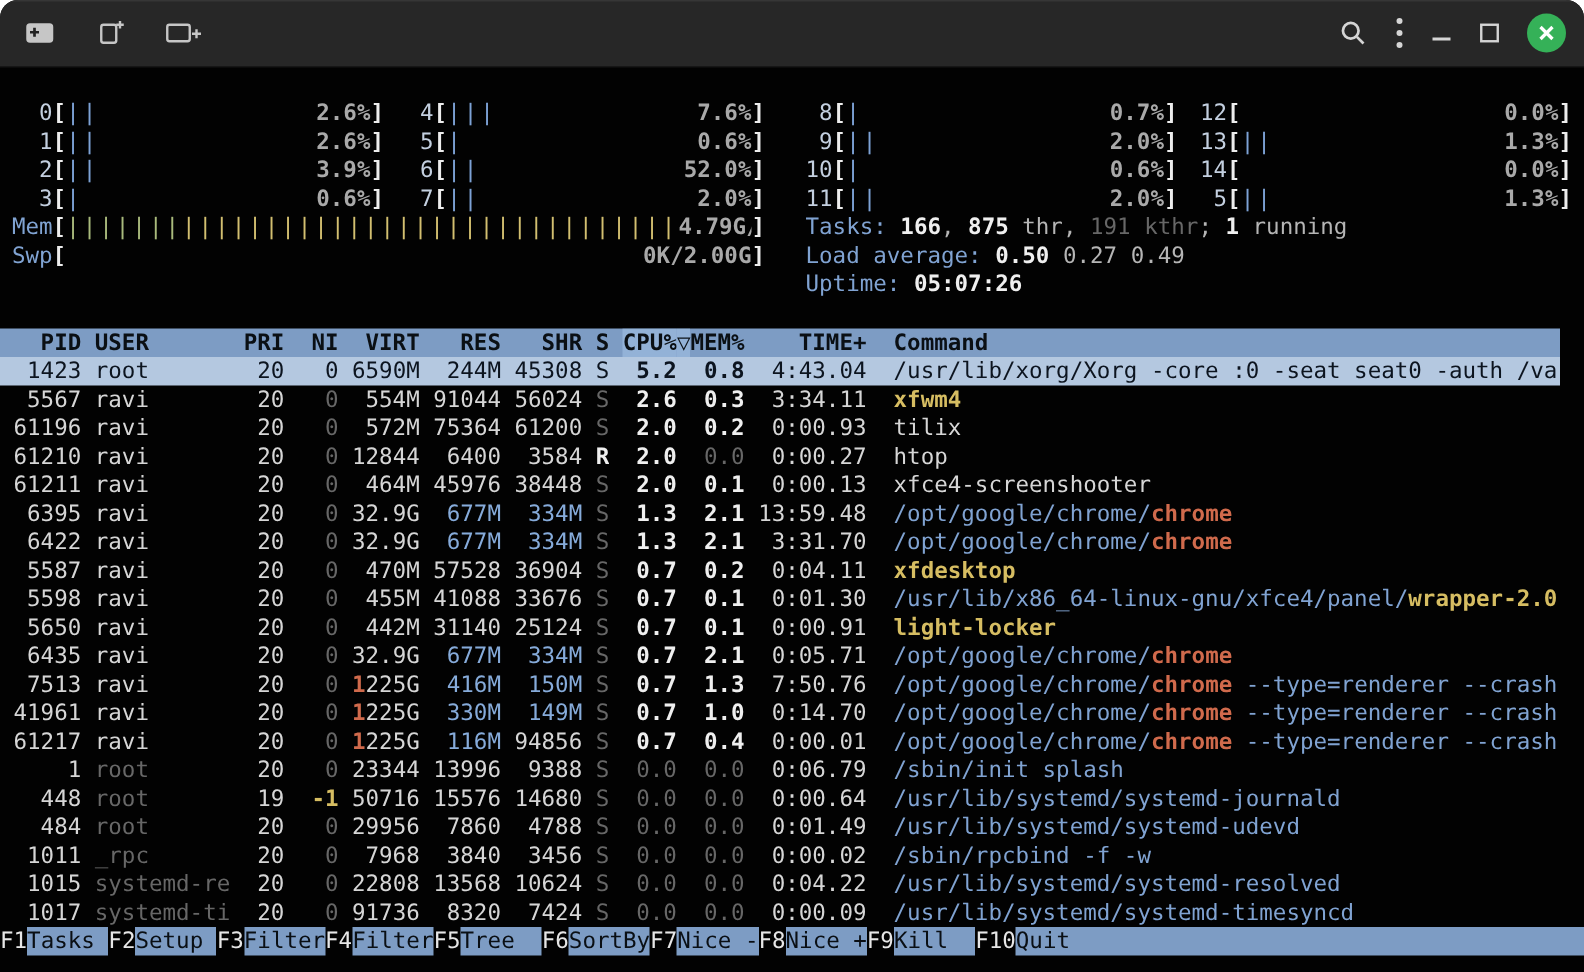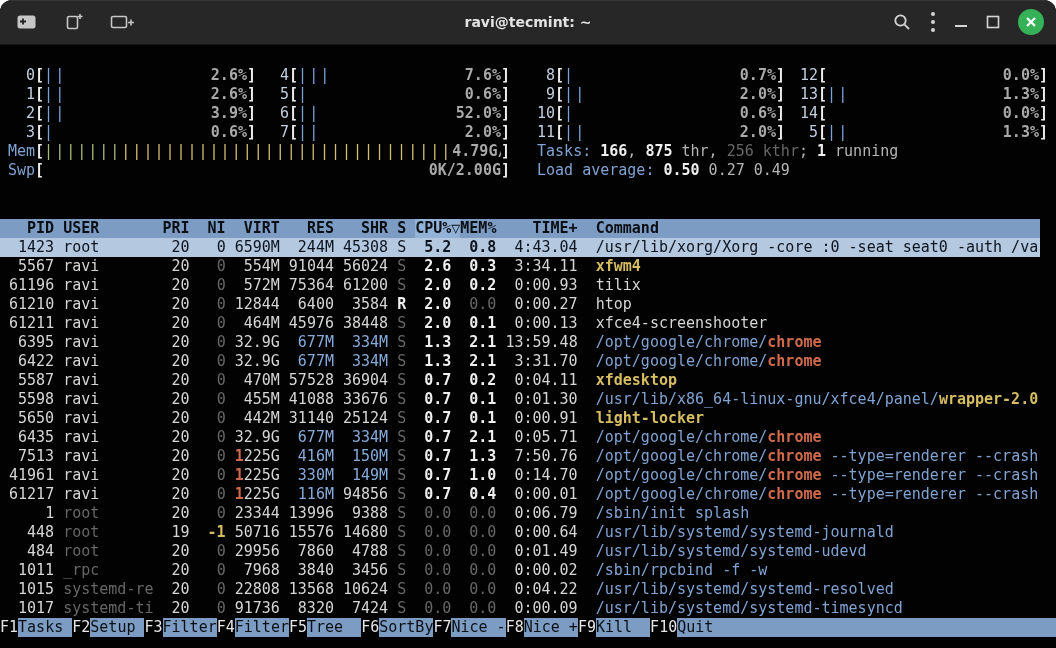--- a/index.html
+++ b/index.html
@@ -80,21 +80,20 @@
           <path d="M16 2v5 M13.5 4.5h5" stroke="#c6c6c6" stroke-width="1.6" fill="none"></path>
         </svg>
       </button>
       <button class="tbtn">
         <svg width="26" height="18" viewBox="0 0 26 18">
           <rect x="1.5" y="3.5" width="15" height="11" rx="1.5" fill="none" stroke="#c6c6c6" stroke-width="1.6"></rect>
           <path d="M21 6.5v6 M18 9.5h6" stroke="#c6c6c6" stroke-width="1.6" fill="none"></path>
         </svg>
       </button>
     </div>
-    <div class="tb-title">ravi@tecmint: ~</div>
     <div class="tb-right">
       <button class="tbtn">
         <svg width="20" height="20" viewBox="0 0 20 20">
           <circle cx="8.5" cy="8.5" r="5.2" fill="none" stroke="#d5d5d5" stroke-width="1.8"></circle>
           <path d="M12.6 12.6 L17 17" stroke="#d5d5d5" stroke-width="1.8"></path>
         </svg>
       </button>
       <button class="tbtn">
         <svg width="6" height="22" viewBox="0 0 6 22">
           <circle cx="3" cy="3" r="2" fill="#d5d5d5"></circle>
@@ -245,22 +244,23 @@
             <span class="mbar"><span class="bars cpu-bars">||</span><span class="mpct">2.0%</span></span>
             <span class="brk">]</span>
           </div>
           <div class="meter">
             <span class="mid">5</span>
             <span class="brk">[</span>
             <span class="mbar"><span class="bars cpu-bars">||</span><span class="mpct">1.3%</span></span>
             <span class="brk">]</span>
           </div>
         </div>
-        <div class="sumline"><span class="t-lbl">Tasks: </span><span class="t-b">166</span><span class="t-fg">, </span><span class="t-b">875</span><span class="t-fg"> thr, </span><span class="t-dim">256 kthr</span><span class="t-fg">; </span><span class="t-b">1</span><span class="t-fg"> running</span></div>
+        <div class="sumline"><span class="t-lbl">Tasks: </span><span class="t-b">166</span><span class="t-fg">, </span><span class="t-b">875</span><span class="t-fg"> thr, </span><span class="t-dim">191 kthr</span><span class="t-fg">; </span><span class="t-b">1</span><span class="t-fg"> running</span></div>
         <div class="sumline"><span class="t-lbl">Load average: </span><span class="t-b">0.50 </span><span class="t-fg">0.27 </span><span class="t-fg">0.49</span></div>
+        <div class="sumline"><span class="t-lbl">Uptime: </span><span class="t-b">05:07:26</span></div>
       </div>
     <div class="table" id="ptable">
         <div class="trow thead"><span class="hcell al-r" style="grid-column: 2;">PID</span><span class="hcell al-l" style="grid-column: 4;">USER</span><span class="hcell al-r" style="grid-column: 6;">PRI</span><span class="hcell al-r" style="grid-column: 8;">NI</span><span class="hcell al-r" style="grid-column: 10;">VIRT</span><span class="hcell al-r" style="grid-column: 12;">RES</span><span class="hcell al-r" style="grid-column: 14;">SHR</span><span class="hcell al-l" style="grid-column: 16;">S</span><span class="hcell al-r sort" style="grid-column: 18;">CPU%</span><span class="hcell al-l sort" style="grid-column: 19;">▽</span><span class="hcell al-r" style="grid-column: 20;">MEM%</span><span class="hcell al-r" style="grid-column: 22;">TIME+</span><span class="hcell al-l" style="grid-column: 24;">Command</span></div>
         <div class="trow sel"><span class="cell al-r" style="grid-column: 2;"><span class="t-w">1423</span></span><span class="cell al-l" style="grid-column: 4;"><span class="t-w">root</span></span><span class="cell al-r" style="grid-column: 6;"><span class="t-w">20</span></span><span class="cell al-r" style="grid-column: 8;"><span class="t-dim">0</span></span><span class="cell al-r" style="grid-column: 10;"><span class="t-w">6590M</span></span><span class="cell al-r" style="grid-column: 12;"><span class="t-w">244M</span></span><span class="cell al-r" style="grid-column: 14;"><span class="t-w">45308</span></span><span class="cell al-l" style="grid-column: 16;"><span class="t-dim">S</span></span><span class="cell al-r" style="grid-column: 18;"><span class="t-b">5.2</span></span><span class="cell al-r" style="grid-column: 20;"><span class="t-b">0.8</span></span><span class="cell al-r" style="grid-column: 22;"><span class="t-w">4:43.04</span></span><span class="cell al-l" style="grid-column: 24;"><span class="t-path">/usr/lib/xorg/Xorg -core :0 -seat seat0 -auth /va</span></span></div>
         <div class="trow"><span class="cell al-r" style="grid-column: 2;"><span class="t-w">5567</span></span><span class="cell al-l" style="grid-column: 4;"><span class="t-w">ravi</span></span><span class="cell al-r" style="grid-column: 6;"><span class="t-w">20</span></span><span class="cell al-r" style="grid-column: 8;"><span class="t-dim">0</span></span><span class="cell al-r" style="grid-column: 10;"><span class="t-w">554M</span></span><span class="cell al-r" style="grid-column: 12;"><span class="t-w">91044</span></span><span class="cell al-r" style="grid-column: 14;"><span class="t-w">56024</span></span><span class="cell al-l" style="grid-column: 16;"><span class="t-dim">S</span></span><span class="cell al-r" style="grid-column: 18;"><span class="t-b">2.6</span></span><span class="cell al-r" style="grid-column: 20;"><span class="t-b">0.3</span></span><span class="cell al-r" style="grid-column: 22;"><span class="t-w">3:34.11</span></span><span class="cell al-l" style="grid-column: 24;"><span class="t-yellow">xfwm4</span></span></div>
         <div class="trow"><span class="cell al-r" style="grid-column: 2;"><span class="t-w">61196</span></span><span class="cell al-l" style="grid-column: 4;"><span class="t-w">ravi</span></span><span class="cell al-r" style="grid-column: 6;"><span class="t-w">20</span></span><span class="cell al-r" style="grid-column: 8;"><span class="t-dim">0</span></span><span class="cell al-r" style="grid-column: 10;"><span class="t-w">572M</span></span><span class="cell al-r" style="grid-column: 12;"><span class="t-w">75364</span></span><span class="cell al-r" style="grid-column: 14;"><span class="t-w">61200</span></span><span class="cell al-l" style="grid-column: 16;"><span class="t-dim">S</span></span><span class="cell al-r" style="grid-column: 18;"><span class="t-b">2.0</span></span><span class="cell al-r" style="grid-column: 20;"><span class="t-b">0.2</span></span><span class="cell al-r" style="grid-column: 22;"><span class="t-w">0:00.93</span></span><span class="cell al-l" style="grid-column: 24;"><span class="t-w">tilix</span></span></div>
         <div class="trow"><span class="cell al-r" style="grid-column: 2;"><span class="t-w">61210</span></span><span class="cell al-l" style="grid-column: 4;"><span class="t-w">ravi</span></span><span class="cell al-r" style="grid-column: 6;"><span class="t-w">20</span></span><span class="cell al-r" style="grid-column: 8;"><span class="t-dim">0</span></span><span class="cell al-r" style="grid-column: 10;"><span class="t-w">12844</span></span><span class="cell al-r" style="grid-column: 12;"><span class="t-w">6400</span></span><span class="cell al-r" style="grid-column: 14;"><span class="t-w">3584</span></span><span class="cell al-l" style="grid-column: 16;"><span class="t-b">R</span></span><span class="cell al-r" style="grid-column: 18;"><span class="t-b">2.0</span></span><span class="cell al-r" style="grid-column: 20;"><span class="t-dim">0.0</span></span><span class="cell al-r" style="grid-column: 22;"><span class="t-w">0:00.27</span></span><span class="cell al-l" style="grid-column: 24;"><span class="t-w">htop</span></span></div>
         <div class="trow"><span class="cell al-r" style="grid-column: 2;"><span class="t-w">61211</span></span><span class="cell al-l" style="grid-column: 4;"><span class="t-w">ravi</span></span><span class="cell al-r" style="grid-column: 6;"><span class="t-w">20</span></span><span class="cell al-r" style="grid-column: 8;"><span class="t-dim">0</span></span><span class="cell al-r" style="grid-column: 10;"><span class="t-w">464M</span></span><span class="cell al-r" style="grid-column: 12;"><span class="t-w">45976</span></span><span class="cell al-r" style="grid-column: 14;"><span class="t-w">38448</span></span><span class="cell al-l" style="grid-column: 16;"><span class="t-dim">S</span></span><span class="cell al-r" style="grid-column: 18;"><span class="t-b">2.0</span></span><span class="cell al-r" style="grid-column: 20;"><span class="t-b">0.1</span></span><span class="cell al-r" style="grid-column: 22;"><span class="t-w">0:00.13</span></span><span class="cell al-l" style="grid-column: 24;"><span class="t-w">xfce4-screenshooter</span></span></div>
         <div class="trow"><span class="cell al-r" style="grid-column: 2;"><span class="t-w">6395</span></span><span class="cell al-l" style="grid-column: 4;"><span class="t-w">ravi</span></span><span class="cell al-r" style="grid-column: 6;"><span class="t-w">20</span></span><span class="cell al-r" style="grid-column: 8;"><span class="t-dim">0</span></span><span class="cell al-r" style="grid-column: 10;"><span class="t-w">32.9G</span></span><span class="cell al-r" style="grid-column: 12;"><span class="t-blue">677M</span></span><span class="cell al-r" style="grid-column: 14;"><span class="t-blue">334M</span></span><span class="cell al-l" style="grid-column: 16;"><span class="t-dim">S</span></span><span class="cell al-r" style="grid-column: 18;"><span class="t-b">1.3</span></span><span class="cell al-r" style="grid-column: 20;"><span class="t-b">2.1</span></span><span class="cell al-r" style="grid-column: 22;"><span class="t-w">13:59.48</span></span><span class="cell al-l" style="grid-column: 24;"><span class="t-path">/opt/google/chrome/</span><span class="t-red">chrome</span></span></div>
         <div class="trow"><span class="cell al-r" style="grid-column: 2;"><span class="t-w">6422</span></span><span class="cell al-l" style="grid-column: 4;"><span class="t-w">ravi</span></span><span class="cell al-r" style="grid-column: 6;"><span class="t-w">20</span></span><span class="cell al-r" style="grid-column: 8;"><span class="t-dim">0</span></span><span class="cell al-r" style="grid-column: 10;"><span class="t-w">32.9G</span></span><span class="cell al-r" style="grid-column: 12;"><span class="t-blue">677M</span></span><span class="cell al-r" style="grid-column: 14;"><span class="t-blue">334M</span></span><span class="cell al-l" style="grid-column: 16;"><span class="t-dim">S</span></span><span class="cell al-r" style="grid-column: 18;"><span class="t-b">1.3</span></span><span class="cell al-r" style="grid-column: 20;"><span class="t-b">2.1</span></span><span class="cell al-r" style="grid-column: 22;"><span class="t-w">3:31.70</span></span><span class="cell al-l" style="grid-column: 24;"><span class="t-path">/opt/google/chrome/</span><span class="t-red">chrome</span></span></div>

